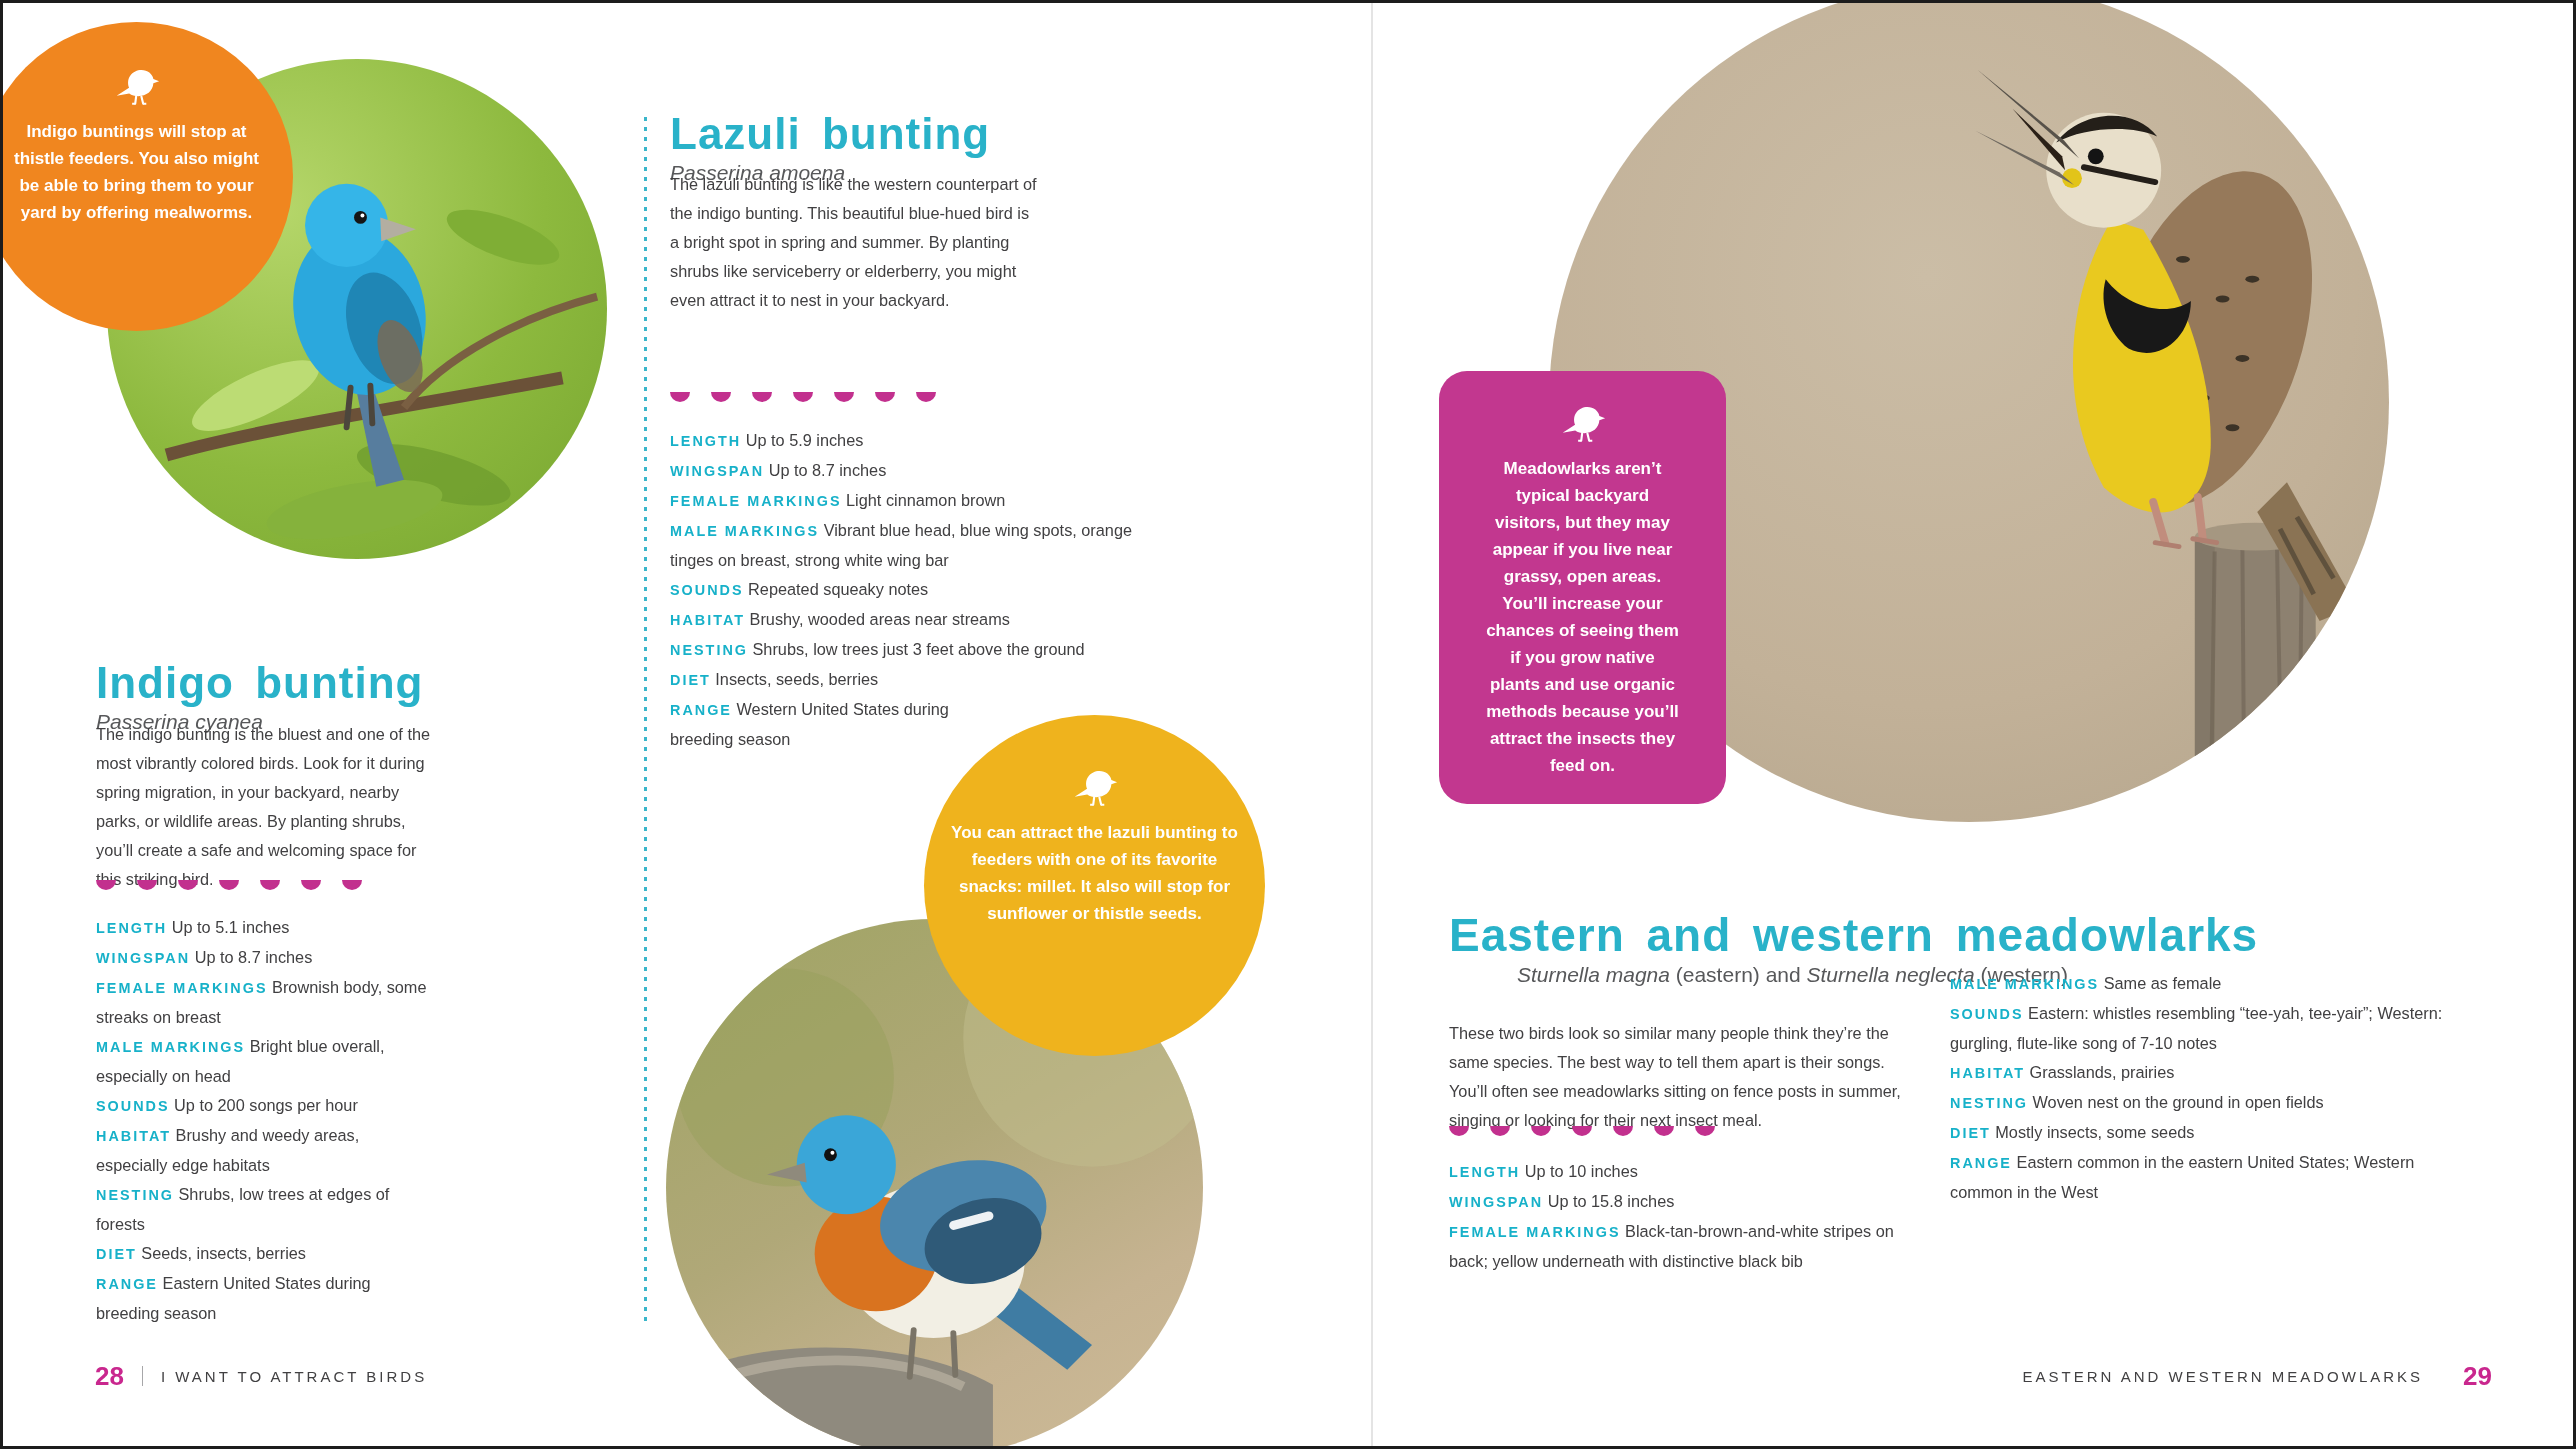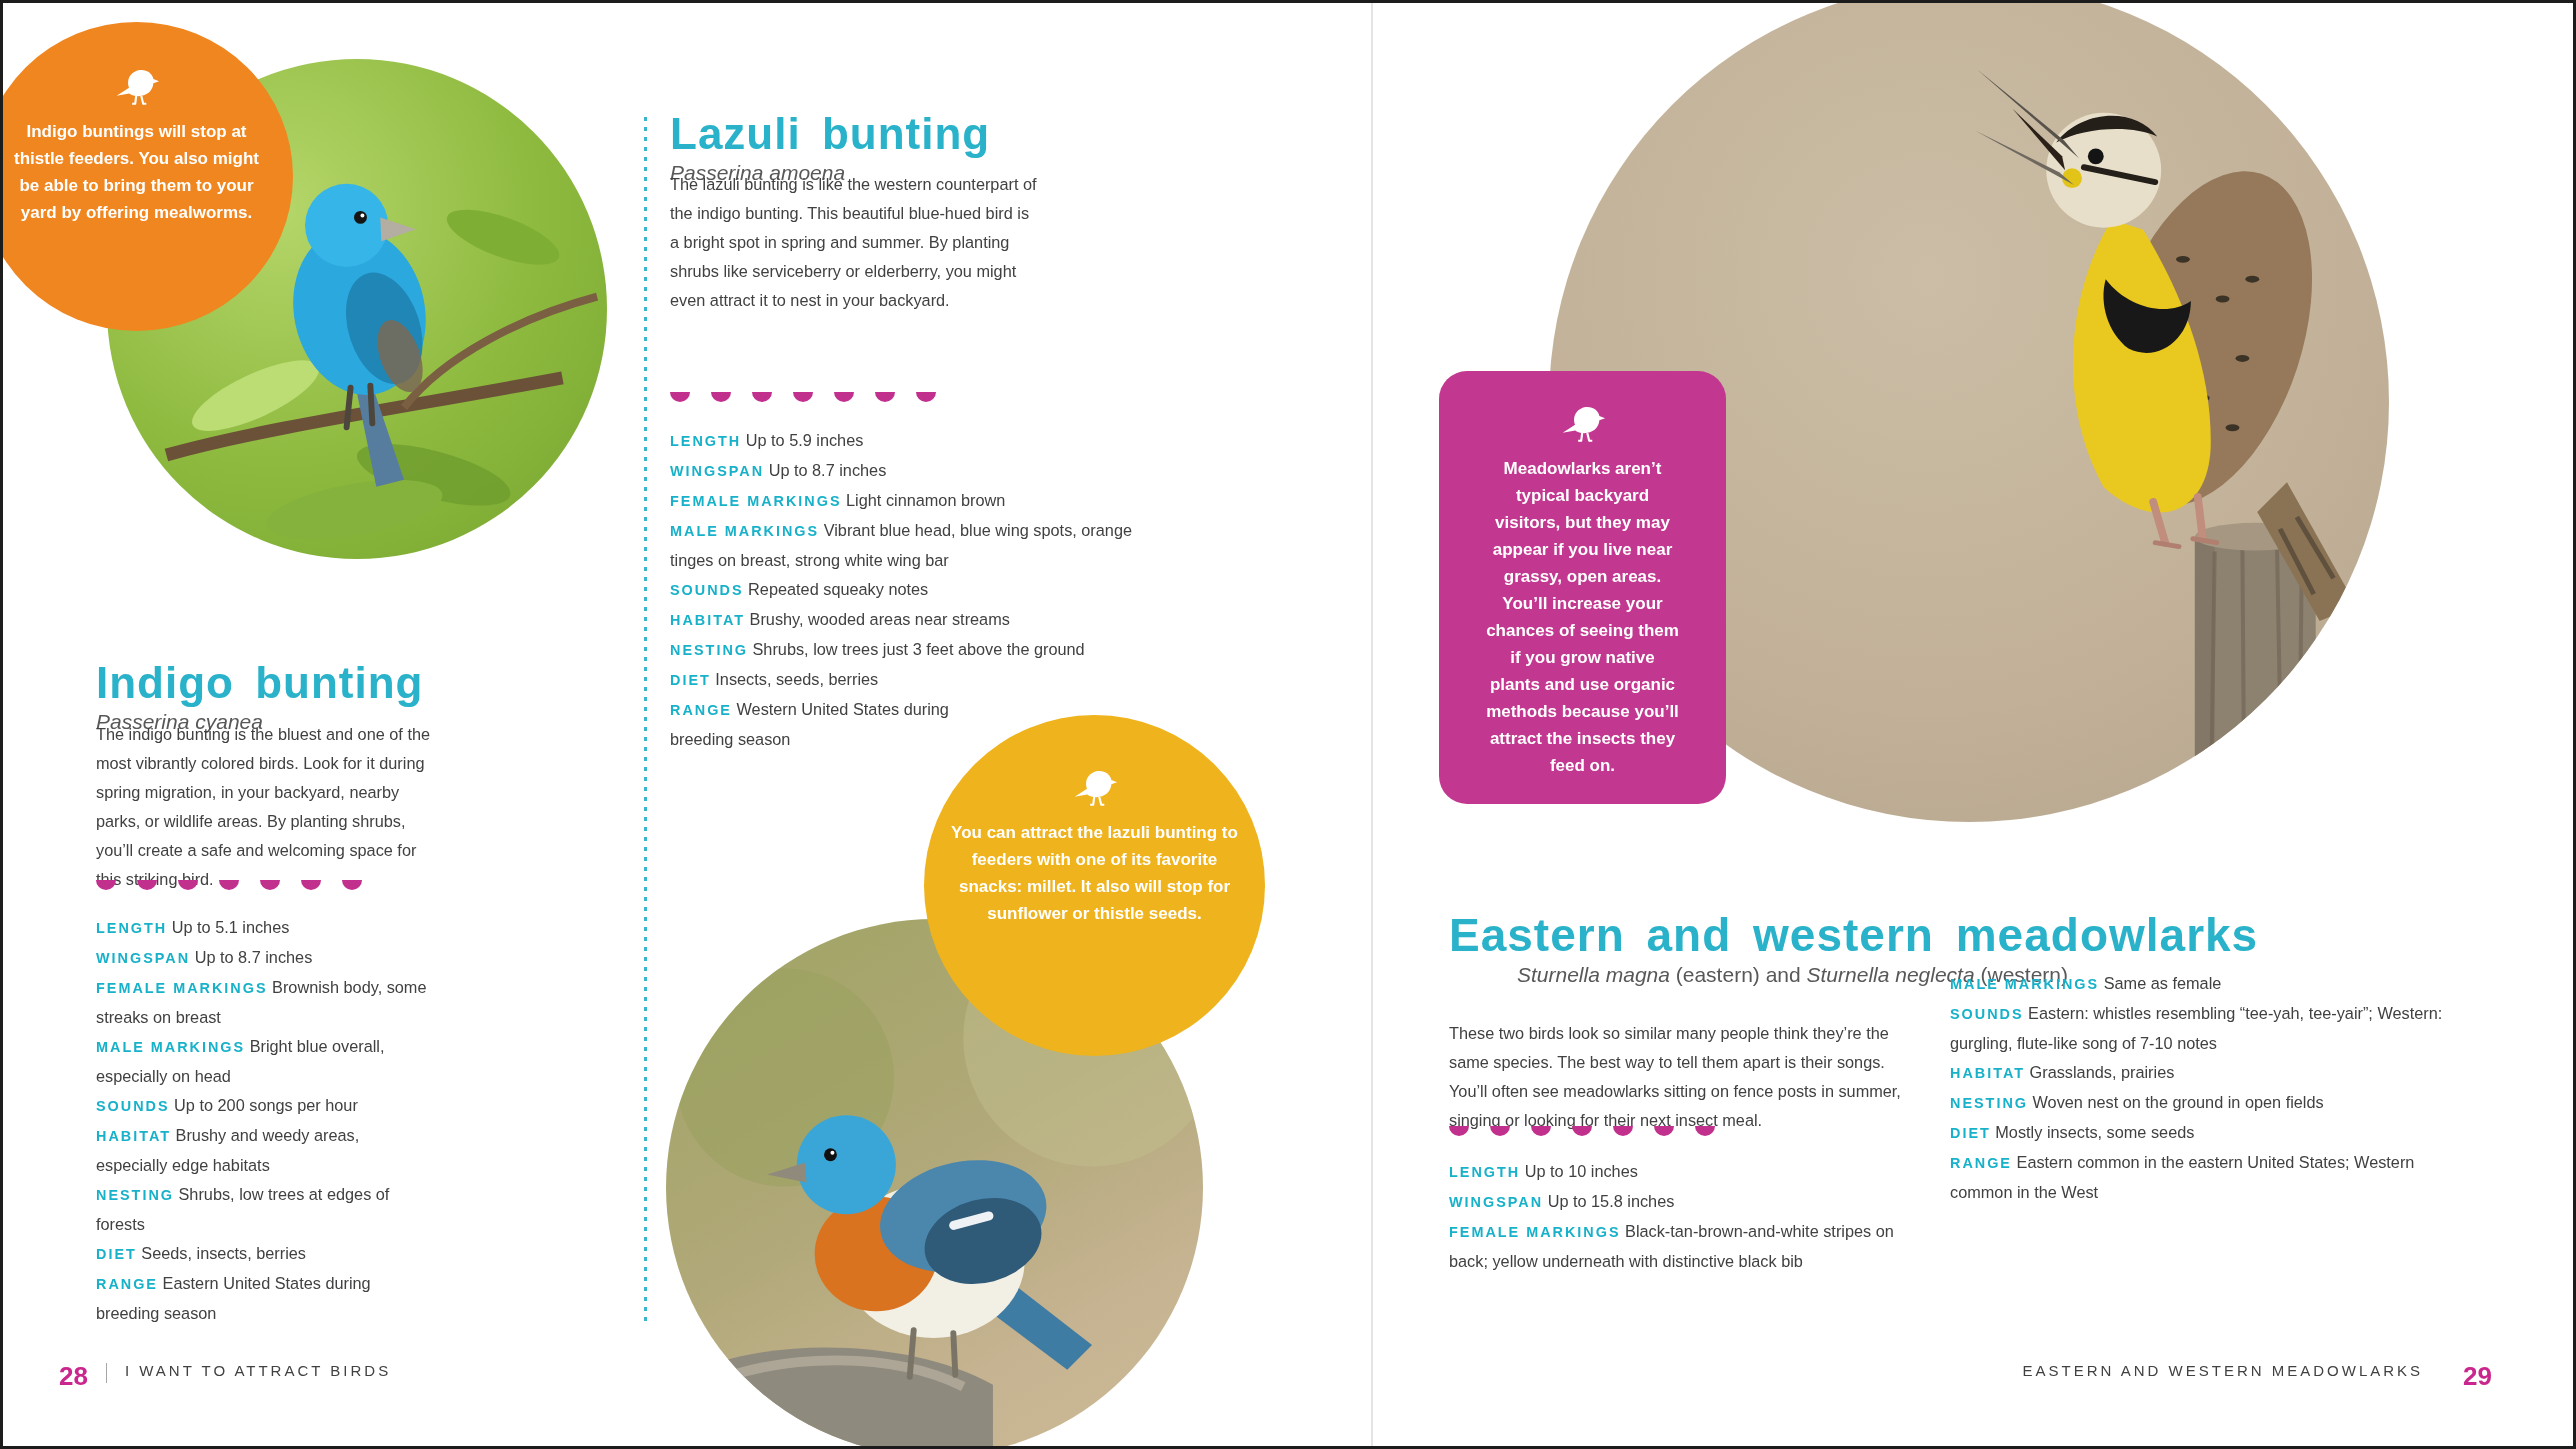--- a/index.html
+++ b/index.html
@@ -38,21 +38,21 @@
   .stat-label{color:#17b1c9;font-weight:700;font-size:14.4px;letter-spacing:2px;}
   .lazuli-stats .stat:last-child{max-width:297px;}
   .scallops{display:flex;}
   .scallop{width:20px;height:10px;border-radius:0 0 20px 20px;background:#c2308e;margin-right:21px;}
 
   
   .dotted-divider{position:absolute;left:644px;top:117px;width:3px;height:1209px;z-index:0;
     background-image:repeating-linear-gradient(to bottom,#3ab6ca 0 4px,transparent 4px 10px);}
 
   
-  .footer{position:absolute;top:1363px;display:flex;z-index:10;}
+  .footer{position:absolute;top:1363px;display:flex;align-items:center;z-index:10;margin-left:36px;}
   .footer-left{left:59px;}
   .footer-right{right:84px;}
   .page-number{font-size:26px;font-weight:700;color:#c9278e;line-height:1;}
   .footer-label{font-size:15px;letter-spacing:3px;color:#414042;line-height:1;}
   .footer-bar{width:1px;height:20px;background:#a7a7a9;margin:0 18px;}
   .footer-right .footer-label{margin-right:40px;}
 </style>
 </head>
 <body>
 

